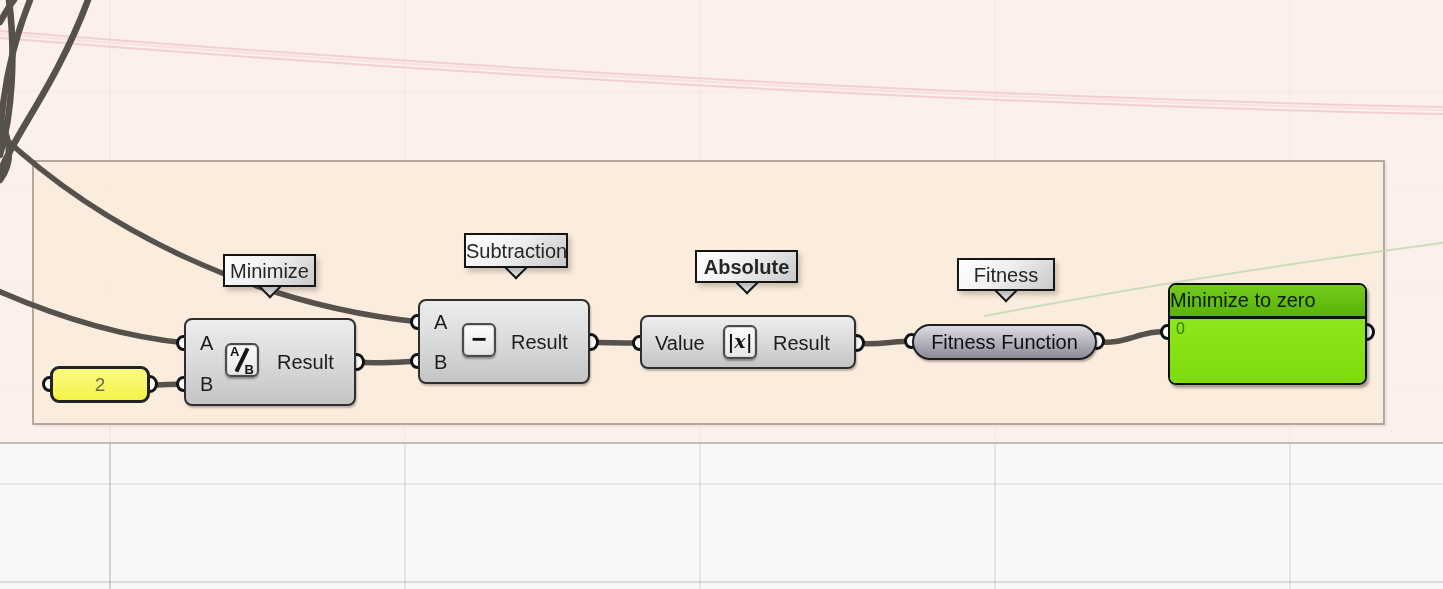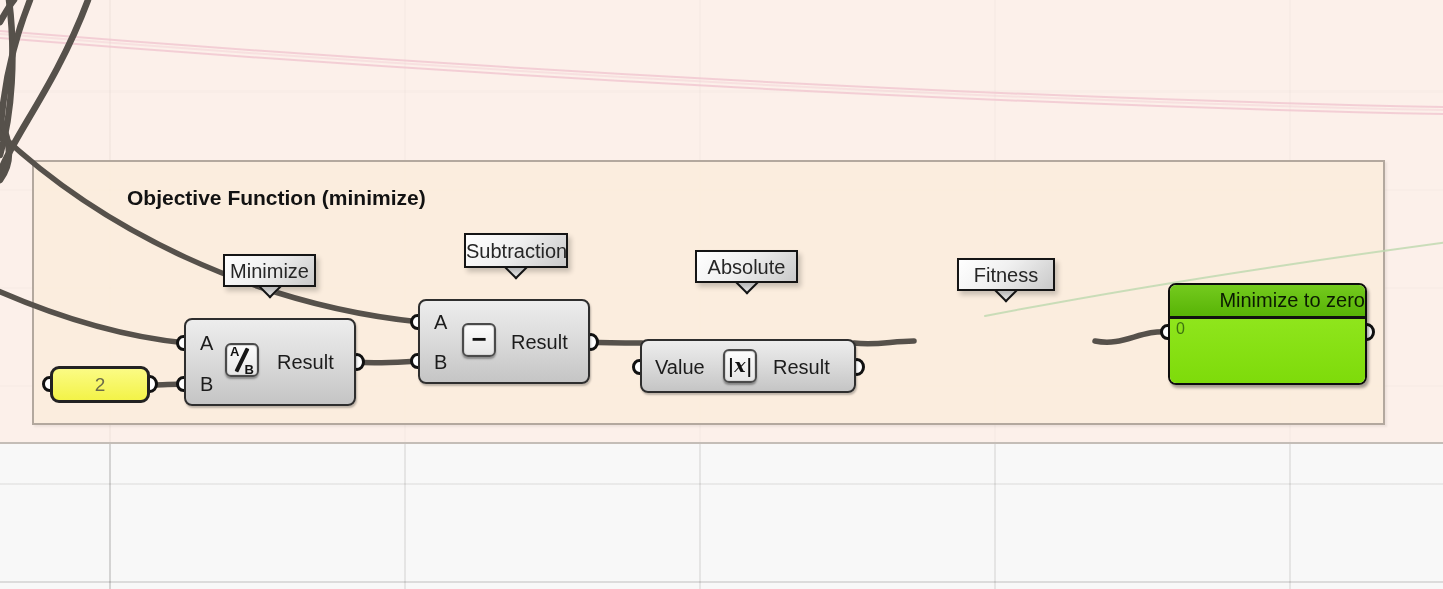--- a/index.html
+++ b/index.html
@@ -39,21 +39,21 @@
     font-style:italic;font-family:"DejaVu Serif","Liberation Serif",serif;color:#111;line-height:29px;}
   .capsule{position:absolute;inset:0;border:2px solid #1d1d1d;border-radius:18px;
     background:linear-gradient(180deg,#dcdce4 0%,#bcbcc6 40%,#8b8b97 100%);
     text-align:center;font-size:20px;color:#0f0f0f;line-height:32px;z-index:1;
     box-shadow:1px 2px 2px rgba(0,0,0,0.3);}
   .slider-body{position:absolute;inset:0;border:3px solid #222;border-radius:9px;
     background:linear-gradient(180deg,#fbfb84,#f3f348);text-align:center;
     font-size:19px;color:#6d6d4a;line-height:31px;z-index:1;}
   .panel-box{position:absolute;inset:0;border:2px solid #0d0d0d;border-radius:8px;overflow:hidden;
     box-shadow:2px 3px 3px rgba(0,0,0,0.35);z-index:1;}
-  .panel-header{height:31px;border-bottom:3px solid #111;text-align:right;font-size:20px;
+  .panel-header{height:31px;border-bottom:3px solid #111;text-align:left;font-size:20px;
     color:#0b1a02;line-height:30px;}
   .panel-body{height:64px;position:relative;}
   .panel-zero{position:absolute;top:1px;left:6px;font-size:16px;color:#3e7410;}
   .tooltip{}
   .tooltip-tail{position:absolute;left:50%;bottom:-8px;width:15px;height:15px;
     transform:translateX(-50%) rotate(45deg);background:#e3e3e3;
     border-right:2px solid #151515;border-bottom:2px solid #151515;z-index:0;}
   .tooltip-box{position:absolute;inset:0;border:2px solid #151515;
     background:linear-gradient(135deg,#ffffff 0%,#f0f0f0 45%,#c9c9c9 100%);
     box-shadow:3px 4px 5px rgba(0,0,0,0.2);text-align:center;font-size:20px;color:#262626;z-index:1;}
@@ -62,21 +62,20 @@
 <body>
 
 <div id="canvas">
 
   <div class="abs gridline-major-v"></div>
   <div class="abs gridline-major-h"></div>
 
   <div class="abs pink-region"></div>
 
   <div class="abs group-box"></div>
-  <div class="abs group-title">Objective Function (minimize)</div>
 
   <svg class="abs wires" width="1443" height="589" viewBox="0 0 1443 589">
     <g fill="none" stroke-linecap="round">
       <path d="M 0 31 C 480 70 1000 98 1443 107" stroke="#f0c3ce" stroke-width="2" opacity="0.75"></path>
       <path d="M 0 34 C 480 73 1000 101 1443 110" stroke="#f0c3ce" stroke-width="2" opacity="0.35"></path>
       <path d="M 0 38 C 480 77 1000 105 1443 114" stroke="#f0c3ce" stroke-width="2" opacity="0.75"></path>
       <path d="M 985 316 C 1140 286 1300 262 1448 242" stroke="#bdd8ae" stroke-width="2" opacity="0.8"></path>
       <g stroke="#56514b" stroke-width="6.5">
         <path d="M 0 22 C 6 12 9 6 14 0"></path>
         <path d="M 9 0 C 16 55 12 115 0 155"></path>
@@ -97,21 +96,21 @@
   </svg>
 
   <div class="abs tooltip" style="left:223px;top:254px;width:93px;height:33px;">
     <div class="tooltip-tail"></div>
     <div class="tooltip-box" style="line-height:30px;">Minimize</div>
   </div>
   <div class="abs tooltip" style="left:464px;top:233px;width:104px;height:35px;">
     <div class="tooltip-tail"></div>
     <div class="tooltip-box" style="line-height:32px;">Subtraction</div>
   </div>
-  <div class="abs tooltip" style="left:695px;top:250px;width:103px;height:33px;">
+  <div class="abs tooltip" style="left:695px;top:250px;width:103px;height:33px;font-weight:bold;">
     <div class="tooltip-tail"></div>
     <div class="tooltip-box" style="line-height:30px;">Absolute</div>
   </div>
   <div class="abs tooltip" style="left:957px;top:258px;width:98px;height:33px;">
     <div class="tooltip-tail"></div>
     <div class="tooltip-box" style="line-height:30px;">Fitness</div>
   </div>
 
   <div class="abs comp" style="left:50px;top:366px;width:100px;height:37px;">
     <div class="grip" style="left:-8px;top:10px;"></div>
@@ -140,31 +139,36 @@
     <div class="grip out" style="right:-9px;top:34px;"></div>
     <div class="comp-body"></div>
     <div class="param-label" style="left:16px;top:12px;">A</div>
     <div class="param-label" style="left:16px;top:52px;">B</div>
     <div class="icon-tile" style="left:44px;top:24px;">
       <span class="minus-glyph">−</span>
     </div>
     <div class="param-label" style="left:93px;top:32px;">Result</div>
   </div>
 
-  <div class="abs comp" style="left:640px;top:315px;width:216px;height:54px;margin-top:24px;">
+  <div class="abs comp" style="left:640px;top:315px;width:216px;height:54px;">
     <div class="grip" style="left:-8px;top:20px;"></div>
     <div class="grip out" style="right:-9px;top:19px;"></div>
     <div class="comp-body"></div>
     <div class="param-label" style="left:15px;top:17px;">Value</div>
     <div class="icon-tile" style="left:83px;top:10px;">
       <span class="abs-glyph">|x|</span>
     </div>
     <div class="param-label" style="left:133px;top:17px;">Result</div>
   </div>
 
+  <div class="abs comp" style="left:912px;top:324px;width:185px;height:36px;">
+    <div class="grip" style="left:-8px;top:9px;"></div>
+    <div class="grip out" style="right:-8px;top:8px;"></div>
+    <div class="capsule">Fitness Function</div>
+  </div>
 
   <div class="abs comp" style="left:1168px;top:283px;width:199px;height:102px;">
     <div class="grip" style="left:-8px;top:41px;"></div>
     <div class="grip out" style="right:-8px;top:40px;"></div>
     <div class="panel-box">
       <div class="panel-header" style="background:linear-gradient(180deg,#74ca1e,#58b406);">Minimize to zero</div>
       <div class="panel-body" style="background:linear-gradient(180deg,#8fe51c,#7edb0a);">
         <div class="panel-zero">0</div>
       </div>
     </div>

